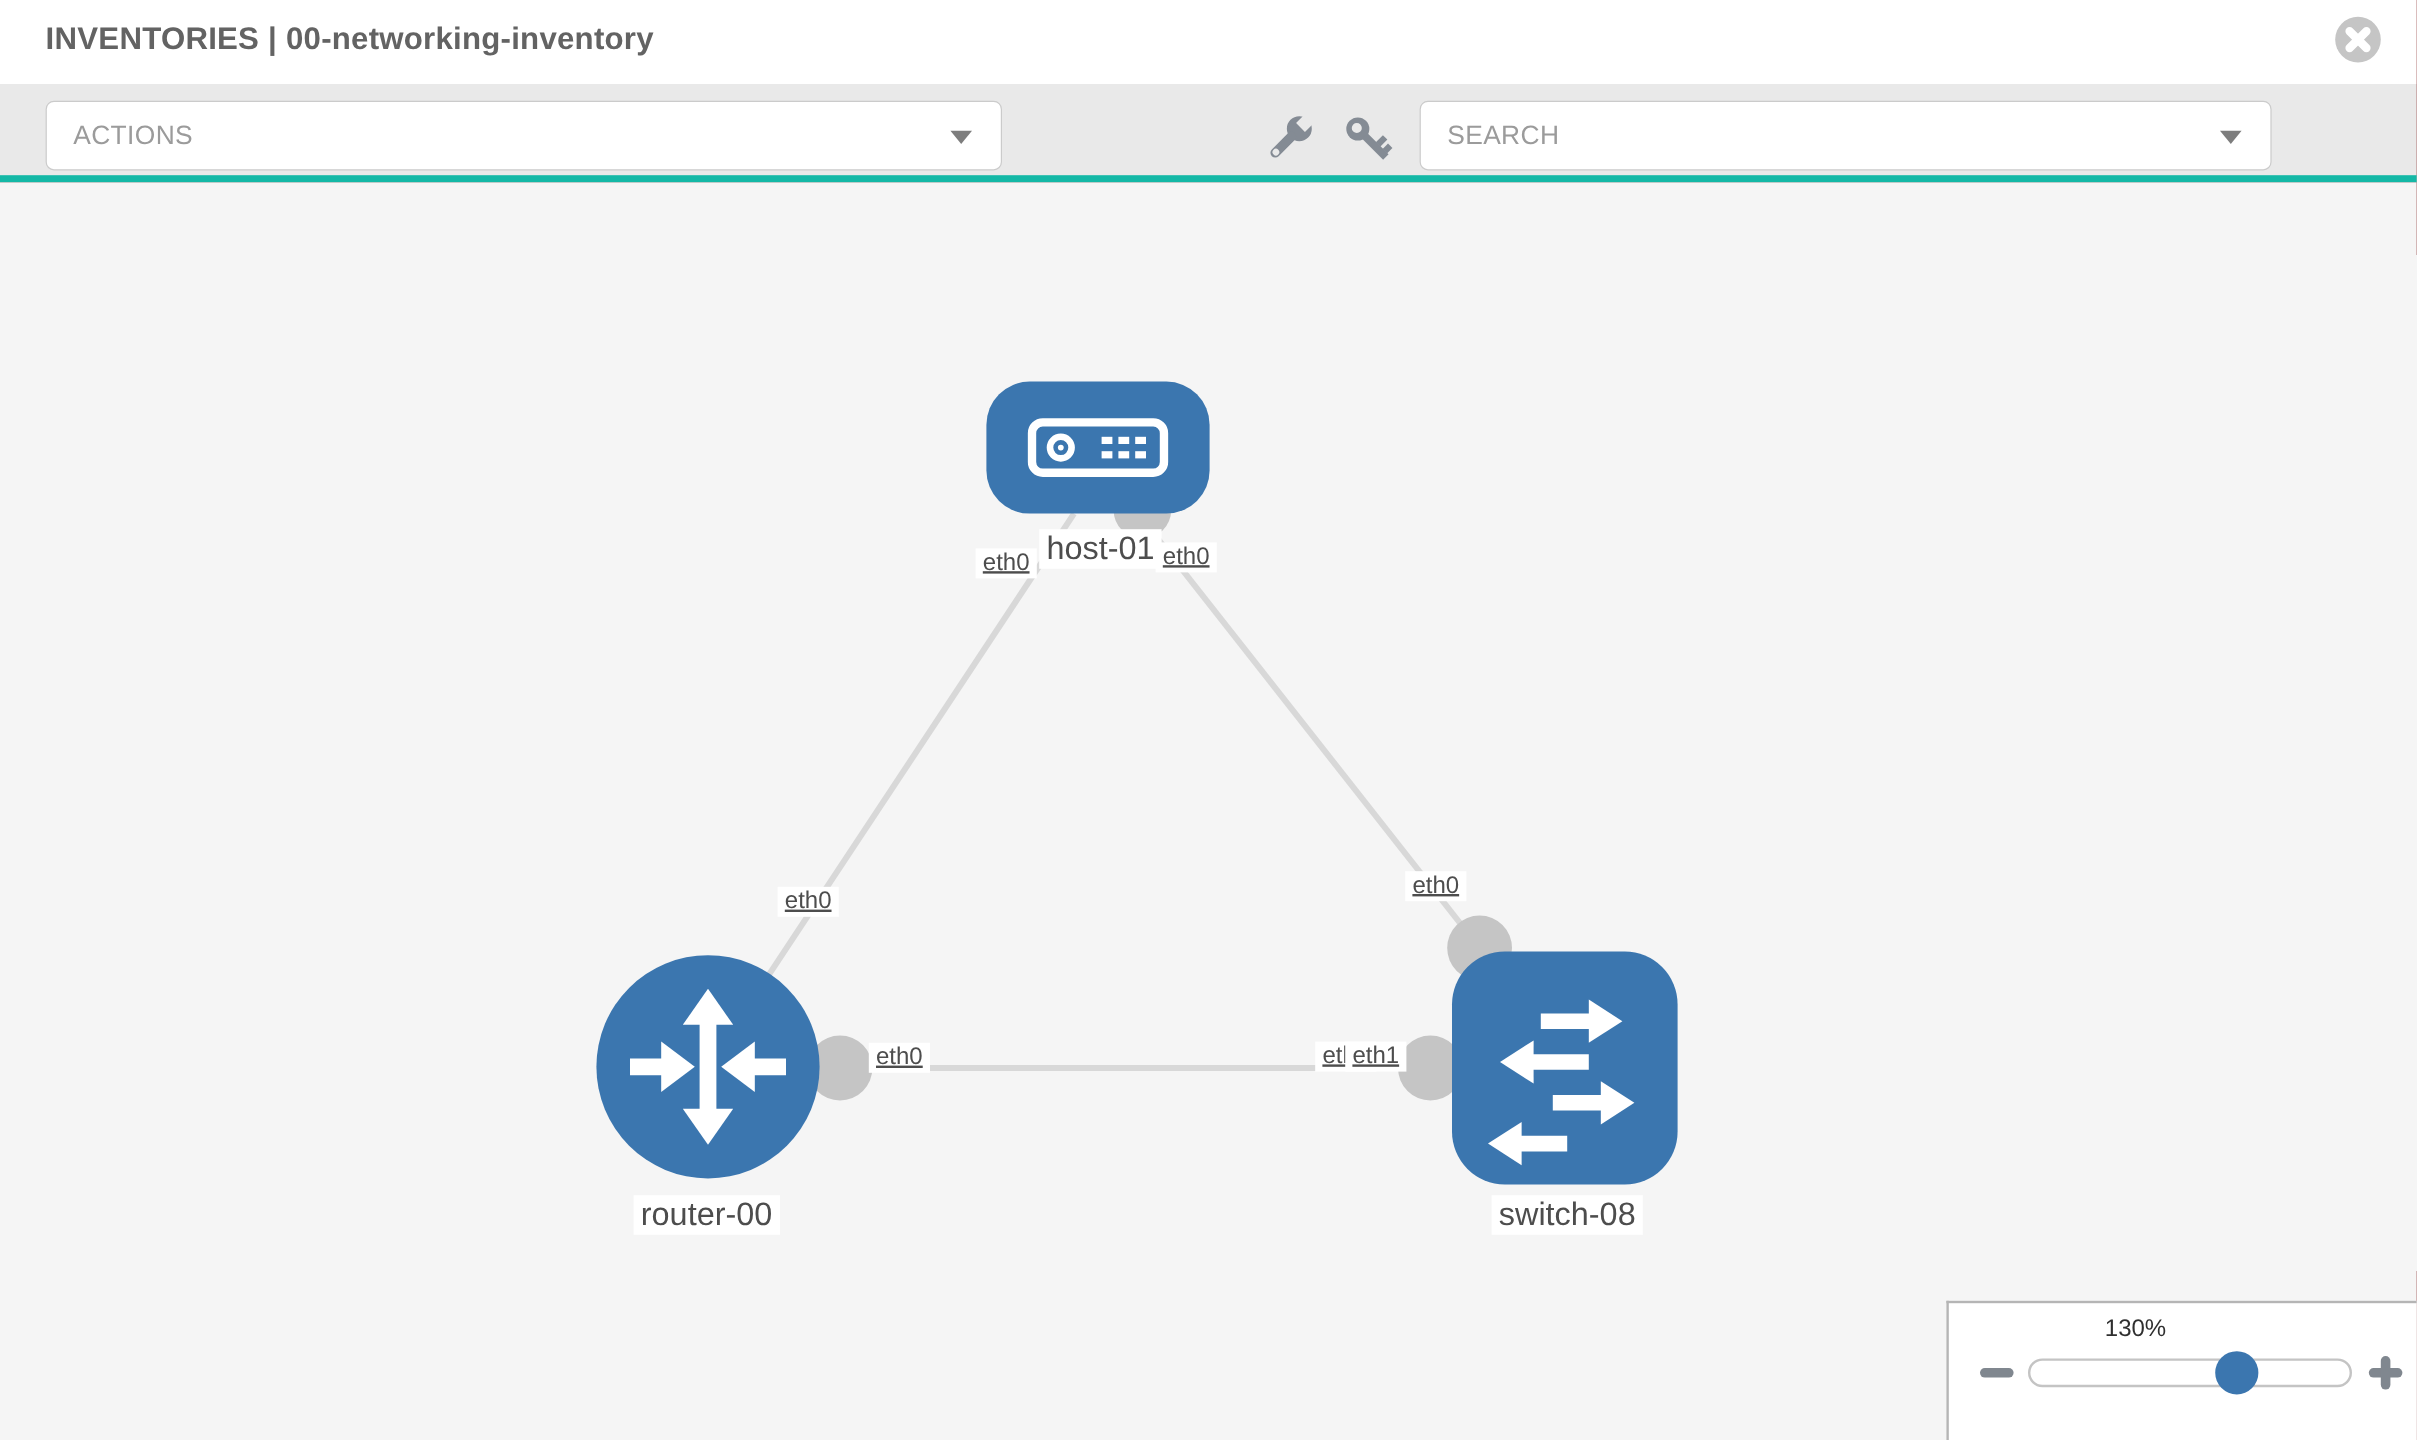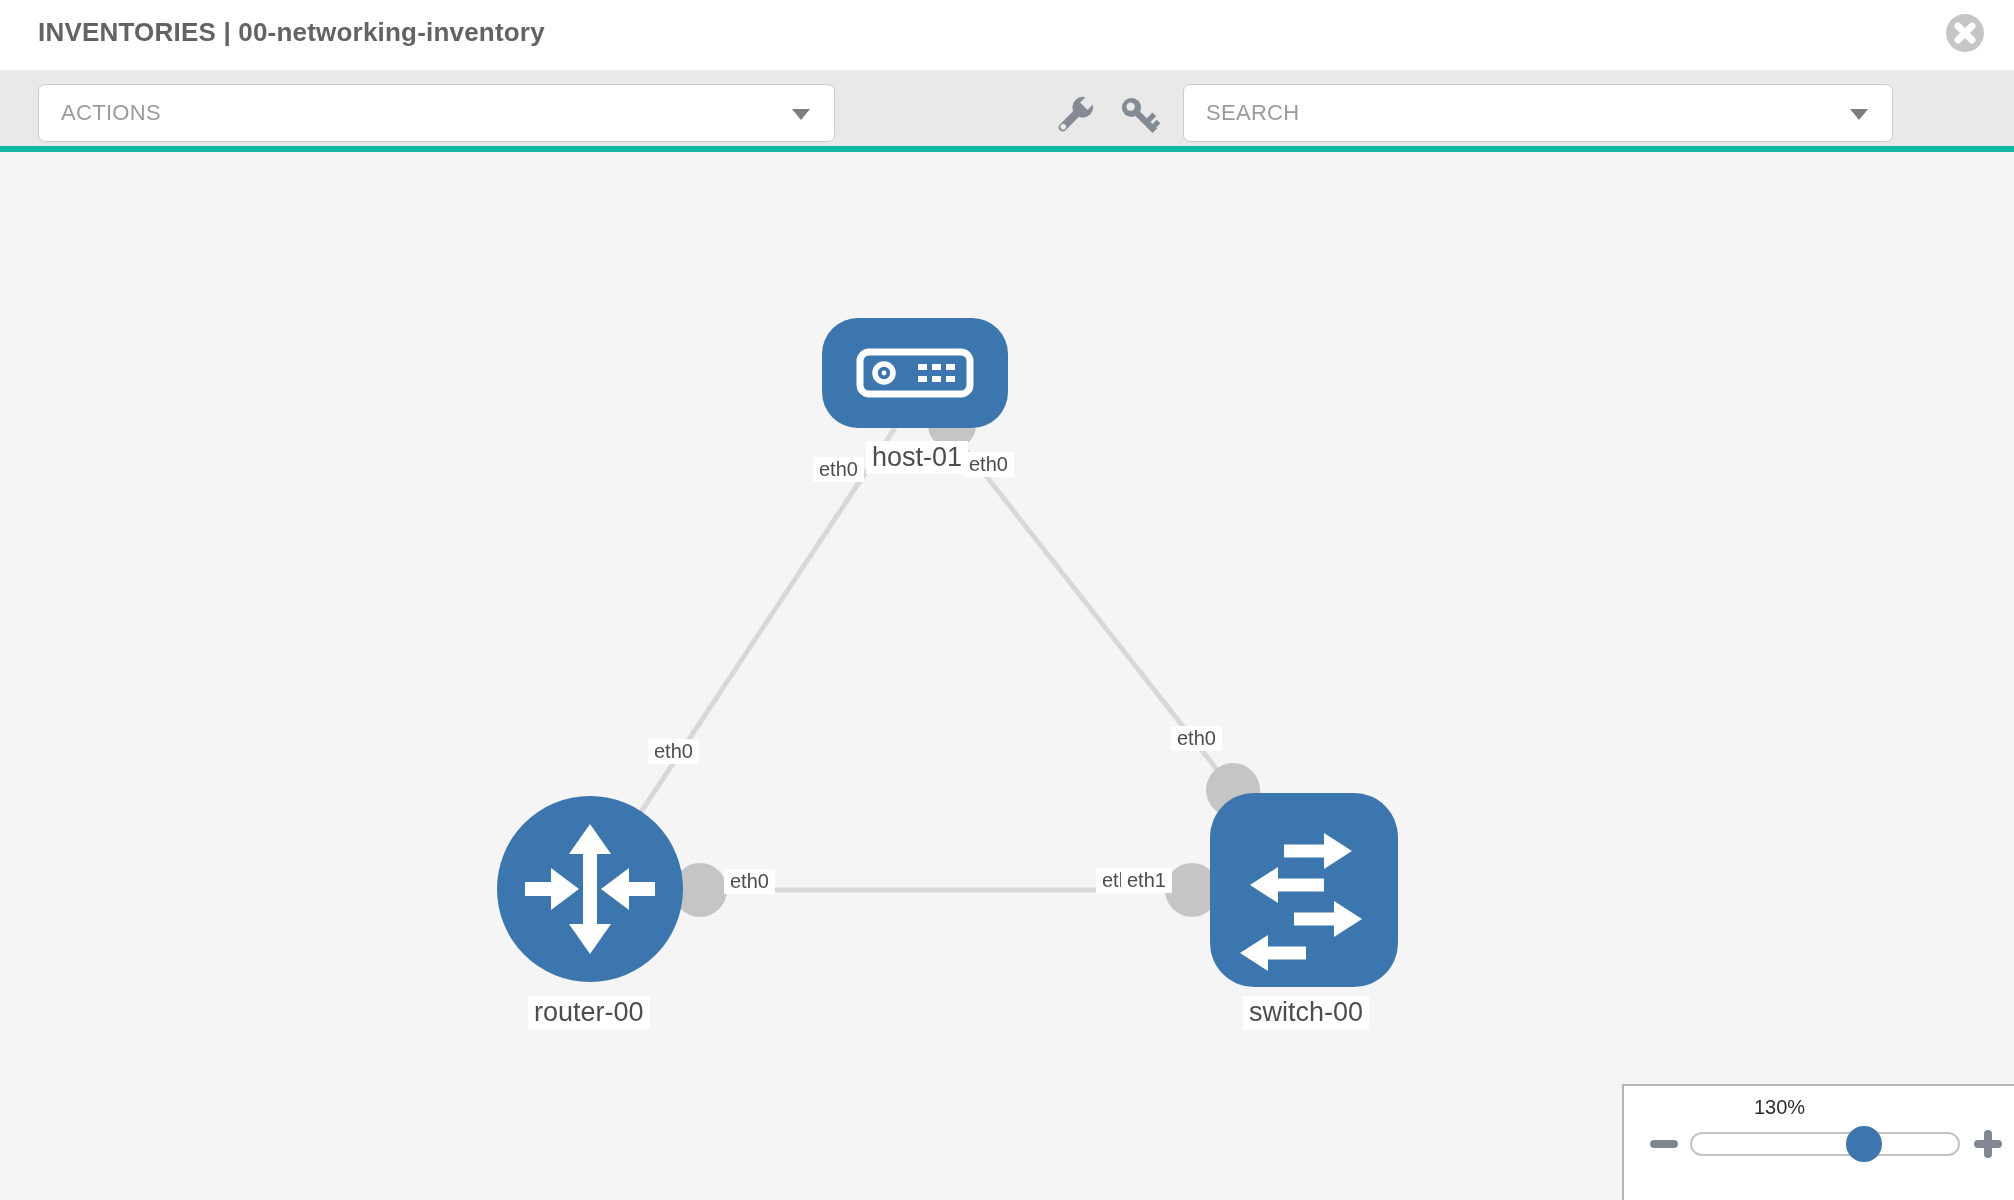--- a/index.html
+++ b/index.html
@@ -30,21 +30,21 @@
   .edges-svg { position:absolute; left:0; top:0; width:2014px; height:1048px; }
 
   .node { position:absolute; background:#3b76af; cursor:pointer; }
   .node svg { position:absolute; left:50%; top:50%; transform:translate(-50%,-50%); }
   .node.host   { left:822px;  top:166px; width:186px; height:110px; border-radius:36px; }
   .node.router { left:497px;  top:644px; width:186px; height:186px; border-radius:50%; }
   .node.switch { left:1210px; top:641px; width:188px; height:194px; border-radius:44px; }
 
   .chip { position:absolute; background:#ffffff; color:#4d4d4d; padding:1px 6px; white-space:nowrap; }
   .chip.node-label { font-size:27px; }
-  .chip.if-label   { font-size:20px; }
+  .chip.if-label   { font-size:20px;text-decoration:underline; }
 
   .lbl-host    { left:866px;  top:289px; }
   .lbl-router  { left:528px;  top:844px; }
   .lbl-switch  { left:1243px; top:844px; }
   .if-host-left    { left:813px;  top:305px; }
   .if-host-right   { left:963px;  top:300px; }
   .if-router-top   { left:648px;  top:587px; }
   .if-router-right { left:724px;  top:717px; }
   .if-switch-left-under { left:1096px; top:716px; }
   .if-switch-left-over  { left:1121px; top:716px; }
@@ -177,21 +177,21 @@
             <polygon points="124,108 124,144 152,126" stroke="none"></polygon>
             <line x1="96" y1="160" x2="56" y2="160"></line>
             <polygon points="58,142 58,178 30,160" stroke="none"></polygon>
           </g>
         </svg>
       </span>
     </div>
 
     <div class="chip node-label lbl-host">host-01</div>
     <div class="chip node-label lbl-router">router-00</div>
-    <div class="chip node-label lbl-switch">switch-00</div>
+    <div class="chip node-label lbl-switch">switch-08</div>
 
     <div class="chip if-label if-host-left">eth0</div>
     <div class="chip if-label if-host-right">eth0</div>
     <div class="chip if-label if-router-top">eth0</div>
     <div class="chip if-label if-router-right">eth0</div>
     <div class="chip if-label if-switch-top">eth0</div>
     <div class="chip if-label if-switch-left-under">eth0</div>
     <div class="chip if-label if-switch-left-over">eth1</div>
   </div>
 

